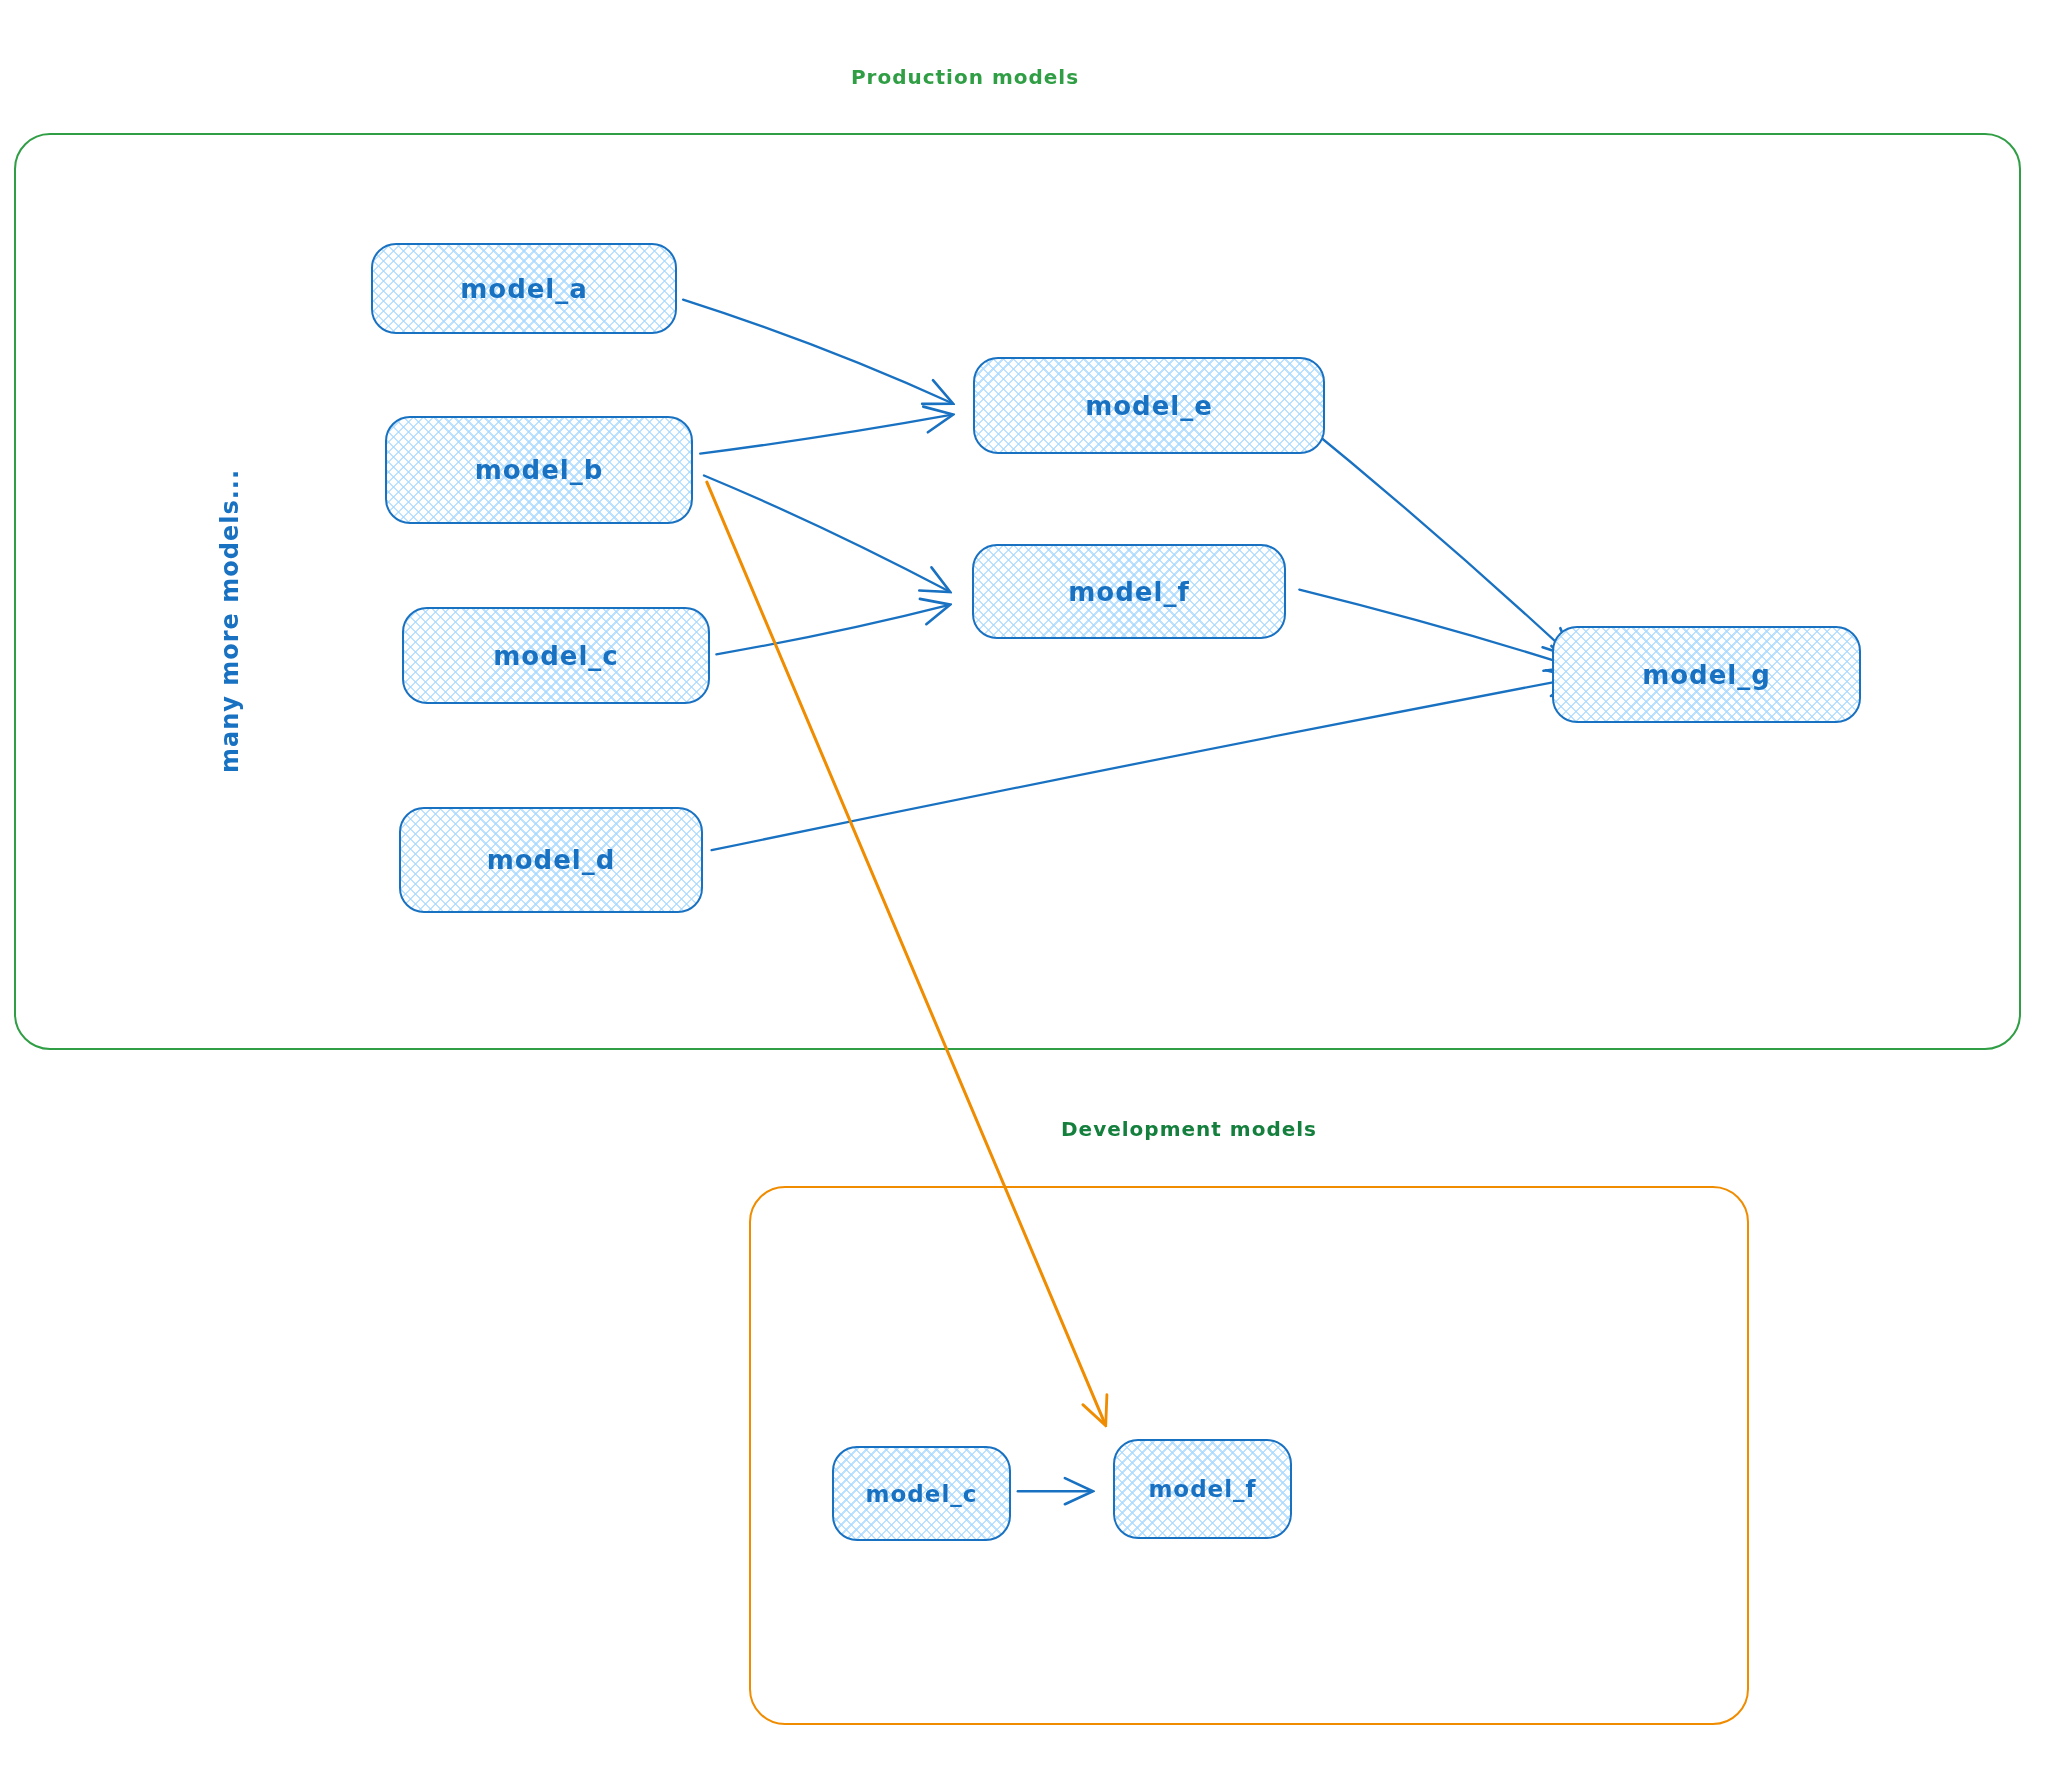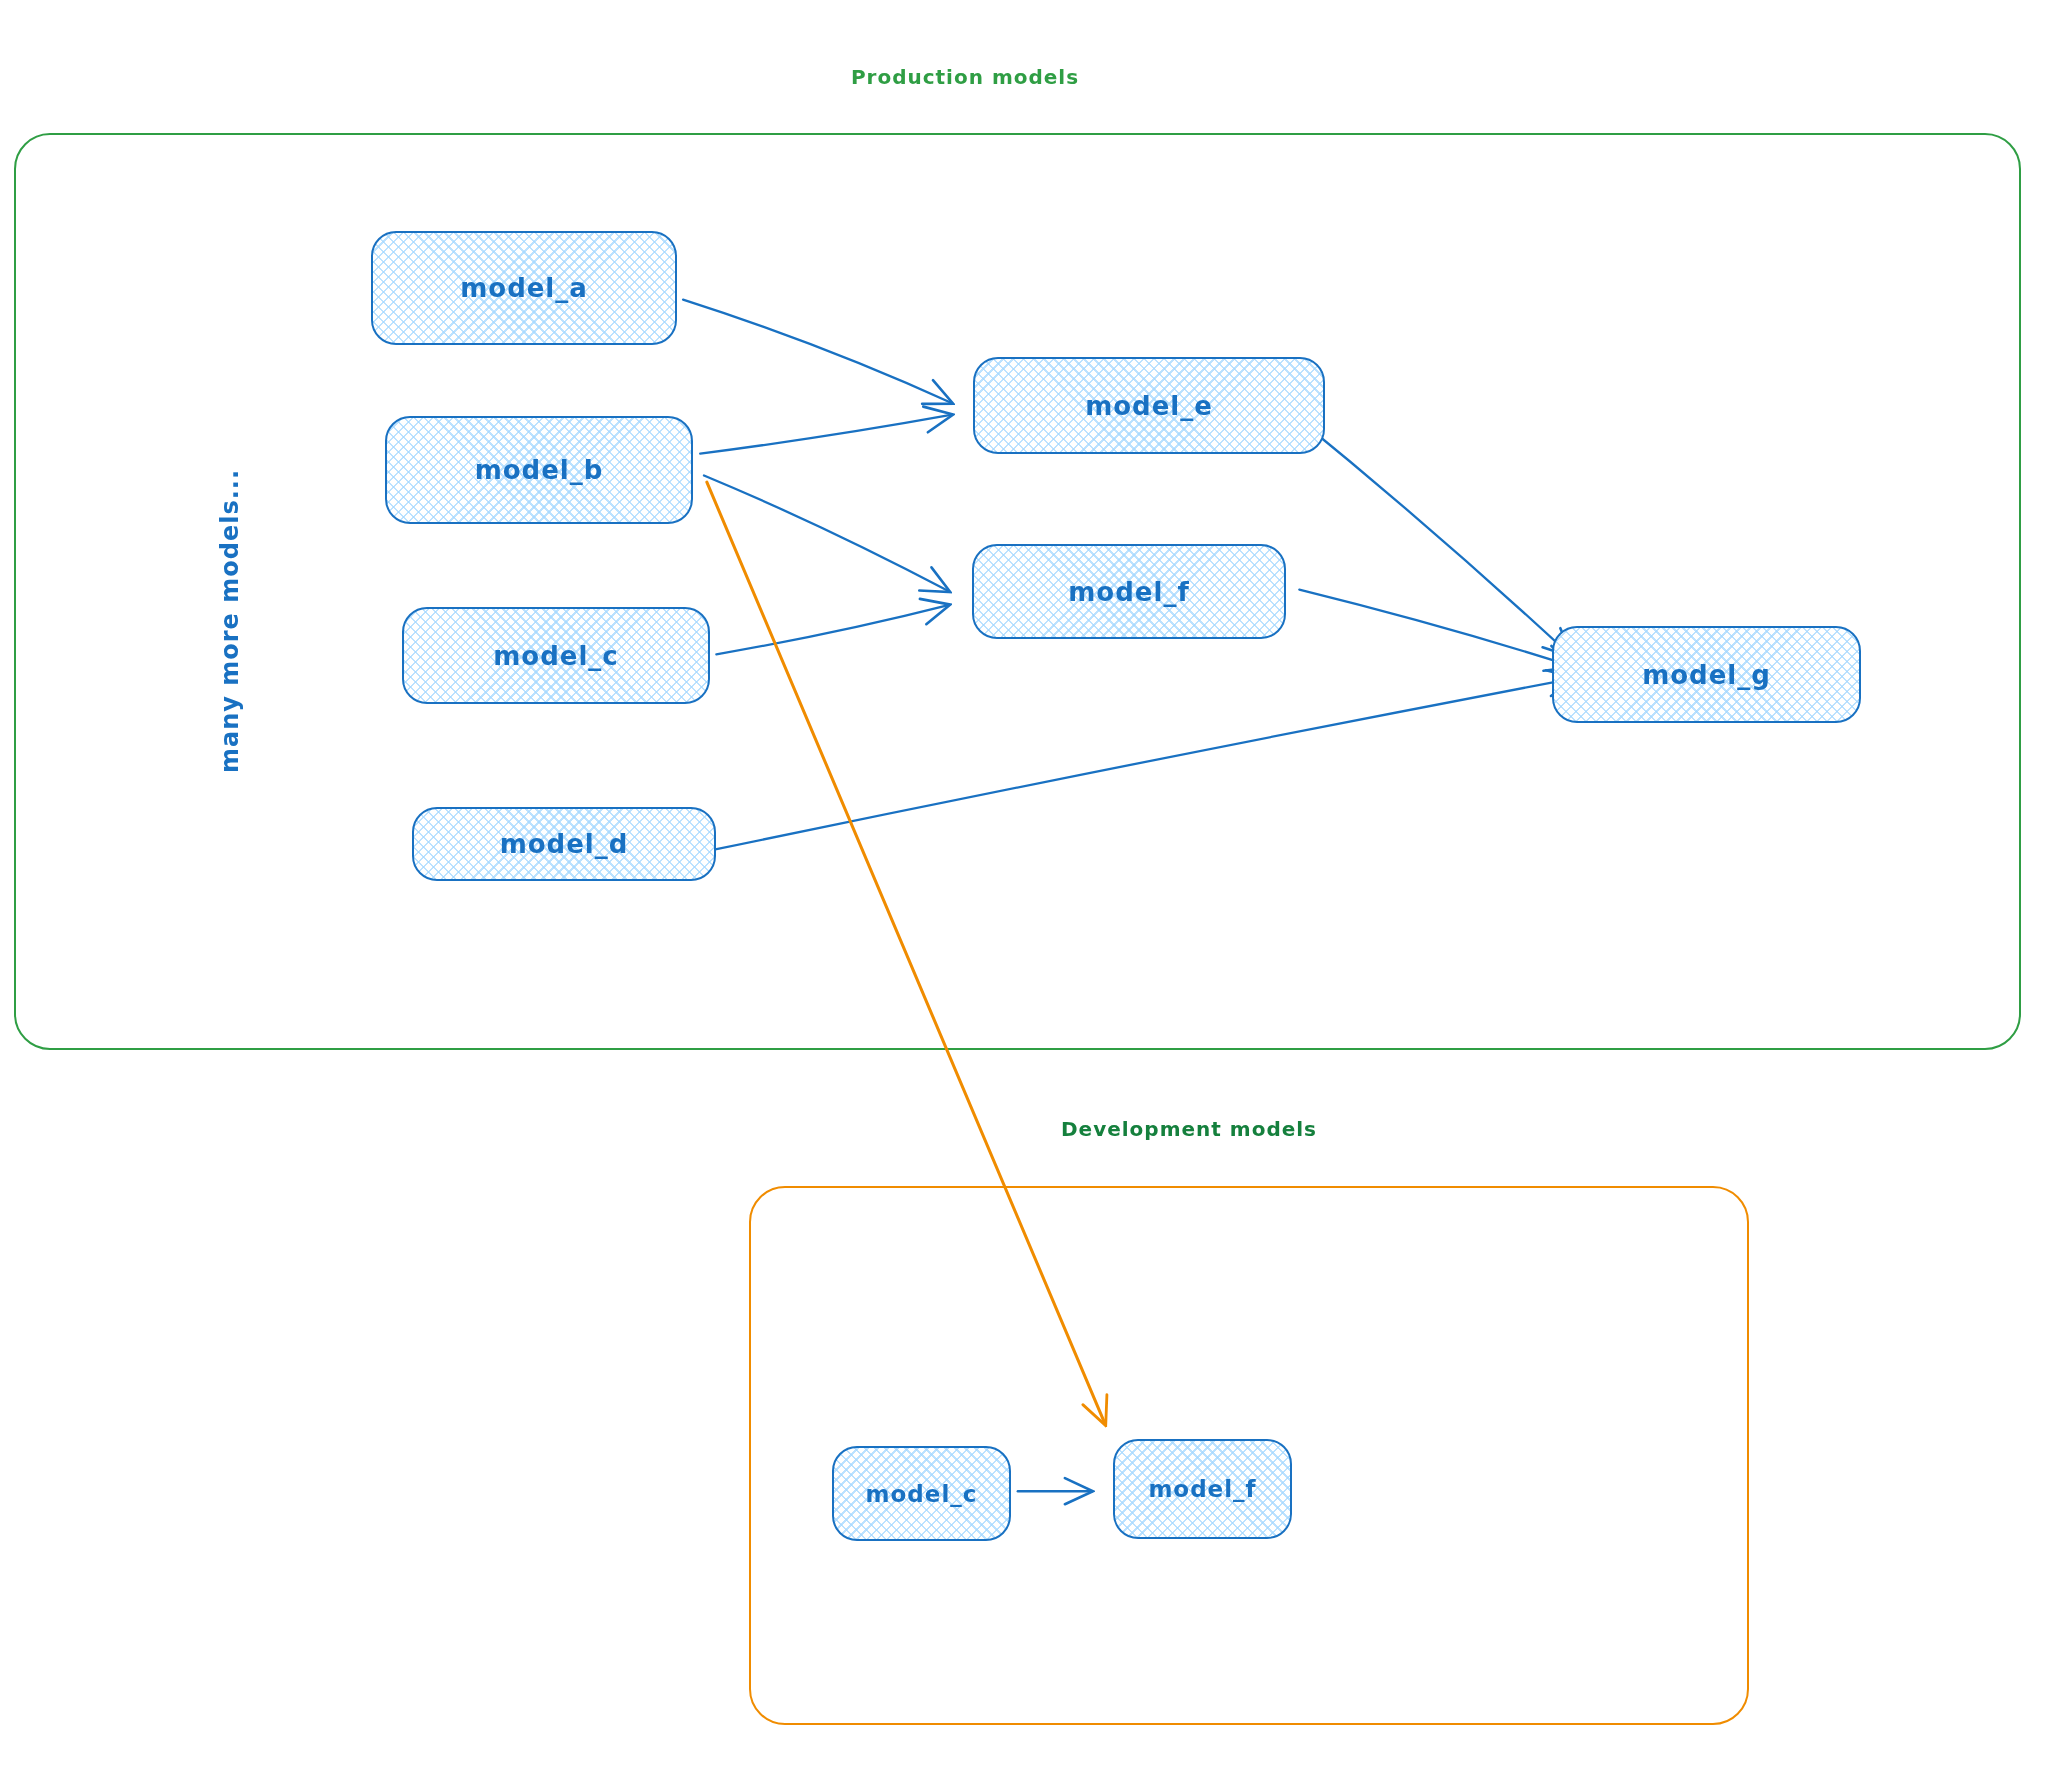--- a/index.html
+++ b/index.html
@@ -51,24 +51,24 @@
     font-size: 26px;
     font-weight: 600;
     letter-spacing: 1px;
     background:
       repeating-linear-gradient(45deg, rgba(165,216,255,0.75) 0px, rgba(165,216,255,0.75) 1.7px, transparent 1.7px, transparent 7.1px),
       repeating-linear-gradient(-45deg, rgba(165,216,255,0.75) 0px, rgba(165,216,255,0.75) 1.7px, transparent 1.7px, transparent 7.1px),
       #ffffff;
     box-sizing: border-box;
   }
   .node.small { font-size: 23px; }
-  .n-a { left: 371px; top: 231px; width: 306px; height: 114px; }
+  .n-a { left: 371px; top: 243px; width: 306px; height: 91px; }
   .n-b { left: 385px; top: 416px; width: 308px; height: 108px; }
   .n-c { left: 402px; top: 607px; width: 308px; height: 97px; }
-  .n-d { left: 412px; top: 807px; width: 304px; height: 74px; }
+  .n-d { left: 399px; top: 807px; width: 304px; height: 106px; }
   .n-e { left: 973px; top: 357px; width: 352px; height: 97px; }
   .n-f { left: 972px; top: 544px; width: 314px; height: 95px; }
   .n-g { left: 1552px; top: 626px; width: 309px; height: 97px; }
   .n-dev-c { left: 832px; top: 1446px; width: 179px; height: 95px; }
   .n-dev-f { left: 1113px; top: 1439px; width: 179px; height: 100px; }
   .side-note {
     position: absolute;
     left: 230px; top: 621px;
     transform: translate(-50%, -50%) rotate(-90deg);
     color: #1971c2;

